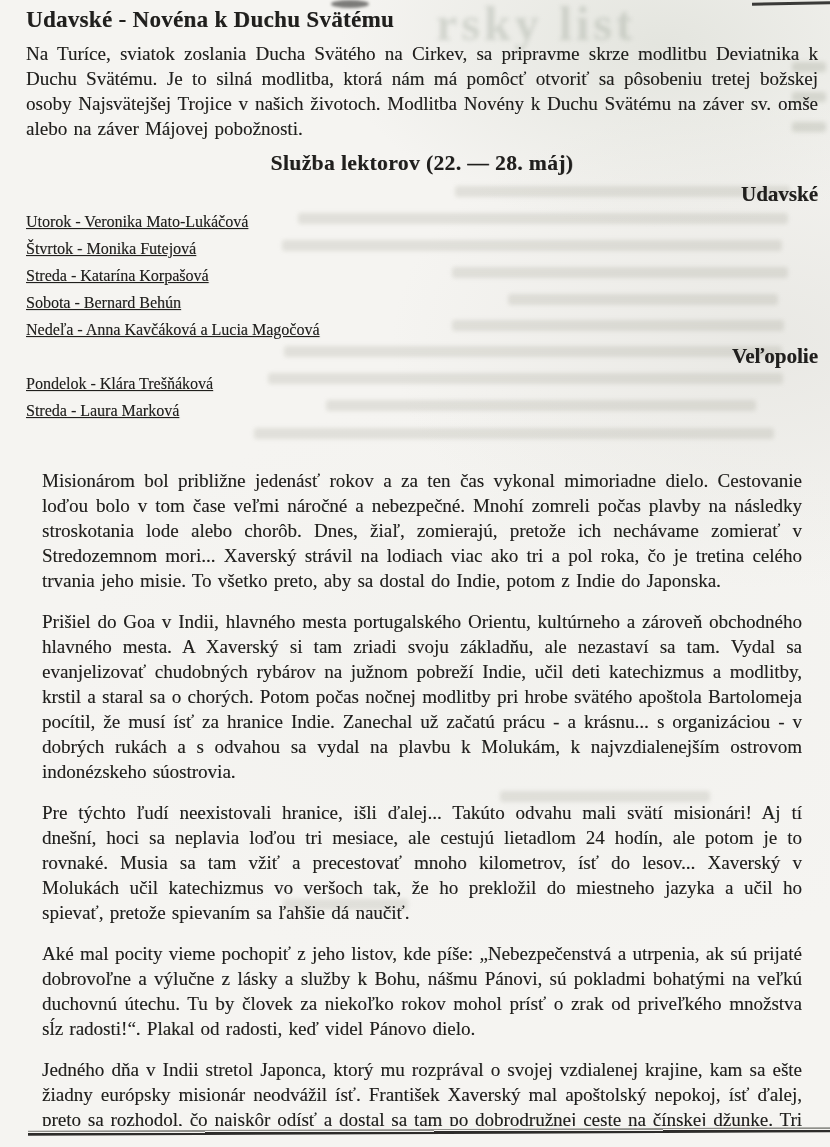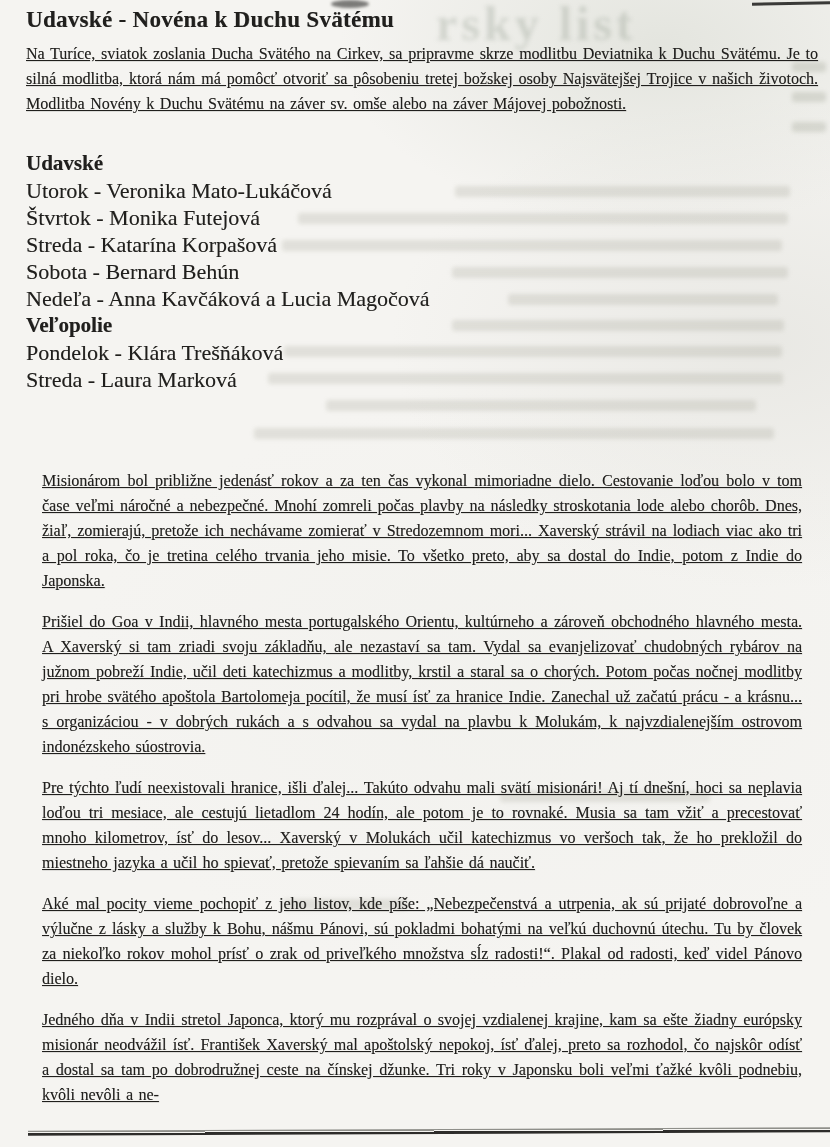--- a/index.html
+++ b/index.html
@@ -22,37 +22,38 @@
   .top-block { top:6px; }
   .schedule-block { top:150px; }
   .article-block { top:452px; height:674px; overflow:hidden; }
 
   h1 {
     margin:0 0 7px 0; font-size:23px; font-weight:bold;
     letter-spacing:0.3px; line-height:28px;
     text-shadow:0.4px 0.4px 0.5px rgba(40,40,40,0.45);
   }
   .body-text {
-    margin:0; font-size:16px; line-height:25px; text-align:justify;
+    margin:0; font-size:19px; line-height:25px; text-align:justify;
     word-spacing:1.5px;
     text-shadow:0.3px 0.3px 0.4px rgba(60,60,55,0.45);
-    text-decoration:underline;
   }
   .schedule-title {
     margin:0 0 4px 0; font-size:21.5px; font-weight:bold; text-align:center;
     line-height:27px; letter-spacing:0.4px;
     text-shadow:0.4px 0.4px 0.5px rgba(40,40,40,0.45);
   }
   .group-name {
     margin:0; font-size:21px; font-weight:bold; line-height:27px;
     text-shadow:0.4px 0.4px 0.5px rgba(40,40,40,0.45);
+    text-align:right;
   }
   .entry {
-    font-size:22px; line-height:27px;
+    font-size:16px; line-height:27px;
     text-shadow:0.3px 0.3px 0.4px rgba(60,60,55,0.45);
+    text-decoration:underline;
   }
   .article-block p { margin:16px; }
 
   .rule {
     position:absolute; left:28px; right:30px; top:1129px; height:5px; z-index:3;
     transform:rotate(-0.25deg);
     background:linear-gradient(to bottom, #8f8f8a 0 1.5px, rgba(0,0,0,0) 1.5px 2.5px, #2d2c2a 2.5px 5px);
   }
 
   
@@ -103,20 +104,21 @@
   <div class="gl" style="left:254px;top:428px;width:520px"></div>
   <div class="gl" style="left:500px;top:791px;width:210px"></div>
   <div class="gl" style="left:283px;top:899px;width:125px"></div>
 
   <div class="content top-block">
     <h1>Udavské - Novéna k Duchu Svätému</h1>
     <p class="body-text">Na Turíce, sviatok zoslania Ducha Svätého na Cirkev, sa pripravme skrze modlitbu Deviatnika k Duchu Svätému. Je to silná modlitba, ktorá nám má pomôcť otvoriť sa pôsobeniu tretej božskej osoby Najsvätejšej Trojice v našich životoch. Modlitba Novény k Duchu Svätému na záver sv. omše alebo na záver Májovej pobožnosti.</p>
   </div>
 
   <div class="content schedule-block">
+    <div class="schedule-title">Služba lektorov (22. — 28. máj)</div>
 
     <div class="group-name">Udavské</div>
     <div class="entry">Utorok - Veronika Mato-Lukáčová</div>
     <div class="entry">Štvrtok - Monika Futejová</div>
     <div class="entry">Streda - Katarína Korpašová</div>
     <div class="entry">Sobota - Bernard Behún</div>
     <div class="entry">Nedeľa - Anna Kavčáková a Lucia Magočová</div>
 
     <div class="group-name">Veľopolie</div>
     <div class="entry">Pondelok - Klára Trešňáková</div>

